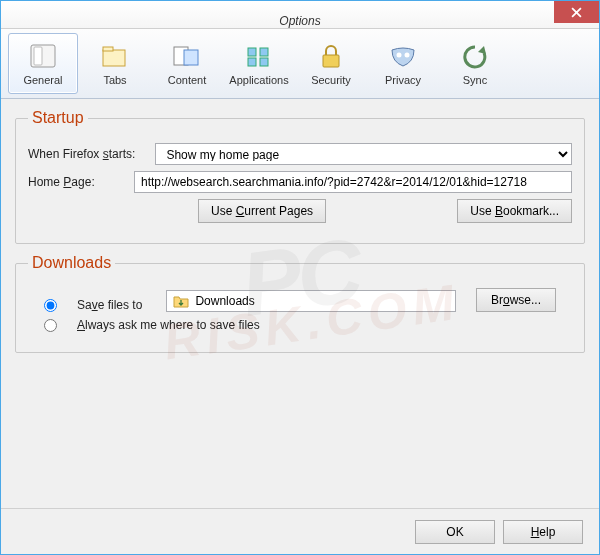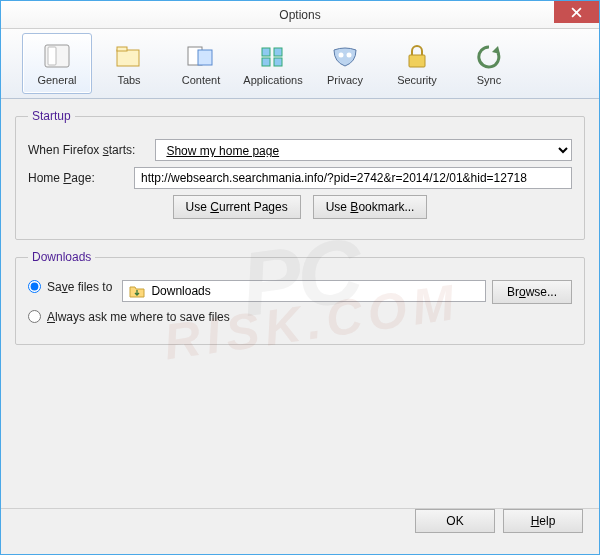--- a/index.html
+++ b/index.html
@@ -1,40 +1,40 @@
 <!DOCTYPE html>
 <html><head>
 <meta charset="utf-8">
 <style>
 * { box-sizing: border-box; margin: 0; padding: 0; font-family: "Segoe UI", Tahoma, sans-serif; font-size: 12px; }
 body { background: #fff; width: 600px; height: 555px; overflow: hidden; position: relative; }
 .window { width: 600px; height: 555px; border: 1px solid #4aa8e8; background: #f0f0f0; display: flex; flex-direction: column; }
-.titlebar { height: 28px; background: linear-gradient(#fff, #f5f5f5); display: flex; align-items: center; justify-content: center; position: relative; border-bottom: 1px solid #d0d0d0; }
+.titlebar { height: 28px; background: linear-gradient(#fff, #f5f5f5); display: flex; align-items: flex-end; justify-content: center; position: relative; border-bottom: 1px solid #d0d0d0; font-style: italic; }
 .titlebar-text { color: #333; font-size: 12px; }
 .close-btn { position: absolute; right: 0; top: 0; width: 45px; height: 22px; background: #c75050; color: #fff; display: flex; align-items: center; justify-content: center; font-size: 14px; cursor: pointer; }
-.toolbar { height: 70px; background: linear-gradient(#fdfdfd, #e9eef5); display: flex; align-items: stretch; border-bottom: 1px solid #b8c4d4; padding: 0 20px; }
+.toolbar { height: 70px; background: linear-gradient(#fdfdfd, #e9eef5); display: flex; align-items: stretch; border-bottom: 1px solid #b8c4d4; padding: 0 6px; }
 .tool-item { width: 70px; display: flex; flex-direction: column; align-items: center; justify-content: center; gap: 4px; cursor: pointer; border-radius: 3px; margin: 4px 1px; }
 .tool-item.selected { background: linear-gradient(#fff,#e8f0fb); border: 1px solid #a8c0e0; box-shadow: inset 0 0 0 1px #fff; }
 .tool-item:not(.selected) { border: 1px solid transparent; }
 .tool-label { font-size: 11px; color: #333; }
 .tool-icon { width: 32px; height: 28px; display: flex; align-items: center; justify-content: center; }
 .content { flex: 1; padding: 10px 14px; background: #f0f0f0; display: flex; flex-direction: column; gap: 10px; }
 fieldset { border: 1px solid #c8c8c8; border-radius: 2px; padding: 10px 12px 14px; background: #f0f0f0; }
-legend { padding: 0 4px; color: #4c1d95; font-size: 12px; }
+legend { padding: 0 4px; color: #c2410c; font-size: 16px; }
 .row { display: flex; align-items: center; gap: 20px; margin: 6px 0; }
 label { color: #222; }
 select, input[type=text], .path-box { border: 1px solid #abadb3; padding: 3px 6px; font-size: 12px; background: #fff; height: 22px; }
-select { flex: 1; text-decoration: underline; }
+select { flex: 1; }
 input[type=text] { flex: 1; }
 .btn { border: 1px solid #acacac; background: linear-gradient(#f5f5f5,#e1e1e1); padding: 3px 12px; font-size: 12px; cursor: pointer; min-width: 80px; height: 24px; }
-.btn-row { display: flex; gap: 12px; justify-content: center; }
-.radio-row { display: flex; align-items: flex-start; gap: 6px; margin: 6px 0; }
+.btn-row { display: flex; gap: 12px; justify-content: space-between; margin-left: 170px; }
+.radio-row { display: flex; align-items: flex-end; gap: 20px; margin: 6px 16px; }
 .path-box { flex: 1; display: flex; align-items: center; gap: 6px; margin-left: 4px; }
 .folder-icon { width: 16px; height: 14px; }
-.footer { height: 46px; border-top: 1px solid #d0d0d0; background: #f0f0f0; display: flex; justify-content: flex-end; gap: 8px; padding: 0 16px; }
+.footer { height: 46px; border-top: 1px solid #d0d0d0; background: #f0f0f0; display: flex; align-items: center; justify-content: flex-end; gap: 8px; padding: 0 16px; }
 .underline-key { text-decoration: underline; }
 .watermark { position: absolute; top: 50%; left: 50%; transform: translate(-50%,-50%) rotate(-8deg); font-size: 90px; font-weight: bold; color: rgba(120,120,120,0.08); pointer-events: none; letter-spacing: -4px; font-style: italic; white-space: nowrap; }
 .watermark2 { position: absolute; top: 58%; left: 52%; transform: translate(-50%,-50%) rotate(-8deg); font-size: 50px; font-weight: bold; color: rgba(160,60,40,0.08); pointer-events: none; letter-spacing: 6px; font-style: italic; white-space: nowrap; }
 </style>
 </head>
 <body>
 
 <div class="window">
   <div class="titlebar">
     <span class="titlebar-text">Options</span>
@@ -79,36 +79,36 @@
             <rect x="4" y="4" width="8" height="8" fill="#8ec9f0" stroke="#3a7"></rect>
             <rect x="16" y="4" width="8" height="8" fill="#8ec9f0" stroke="#3a7"></rect>
             <rect x="4" y="14" width="8" height="8" fill="#8ec9f0" stroke="#3a7"></rect>
             <rect x="16" y="14" width="8" height="8" fill="#8ec9f0" stroke="#3a7"></rect>
           </svg>
         </span>
       <span class="tool-label">Applications</span>
     </div>
     <div class="tool-item">
       <span class="tool-icon">
+          <svg width="24" height="26">
+            <rect x="4" y="12" width="16" height="12" rx="1" fill="#f0cf5a" stroke="#b8942a"></rect>
+            <path d="M7 12 V8 a5 5 0 0 1 10 0 V12" fill="none" stroke="#b8942a" stroke-width="2"></path>
+          </svg>
+        </span>
+      <span class="tool-label">Security</span>
+    </div>
+    <div class="tool-item">
+      <span class="tool-icon">
           <svg width="30" height="24">
             <path d="M4 6 Q15 2 26 6 Q26 18 15 22 Q4 18 4 6 Z" fill="#bcd4ef" stroke="#5b7ba8"></path>
             <circle cx="11" cy="11" r="2.5" fill="#fff"></circle>
             <circle cx="19" cy="11" r="2.5" fill="#fff"></circle>
           </svg>
         </span>
       <span class="tool-label">Privacy</span>
-    </div>
-    <div class="tool-item">
-      <span class="tool-icon">
-          <svg width="24" height="26">
-            <rect x="4" y="12" width="16" height="12" rx="1" fill="#f0cf5a" stroke="#b8942a"></rect>
-            <path d="M7 12 V8 a5 5 0 0 1 10 0 V12" fill="none" stroke="#b8942a" stroke-width="2"></path>
-          </svg>
-        </span>
-      <span class="tool-label">Security</span>
     </div>
     <div class="tool-item">
       <span class="tool-icon">
           <svg width="28" height="26">
             <path d="M14 4 a10 10 0 1 0 9 6" fill="none" stroke="#5a8a5a" stroke-width="3"></path>
             <path d="M23 3 l2 8 l-8 -2 z" fill="#5a8a5a"></path>
           </svg>
         </span>
       <span class="tool-label">Sync</span>
     </div>

